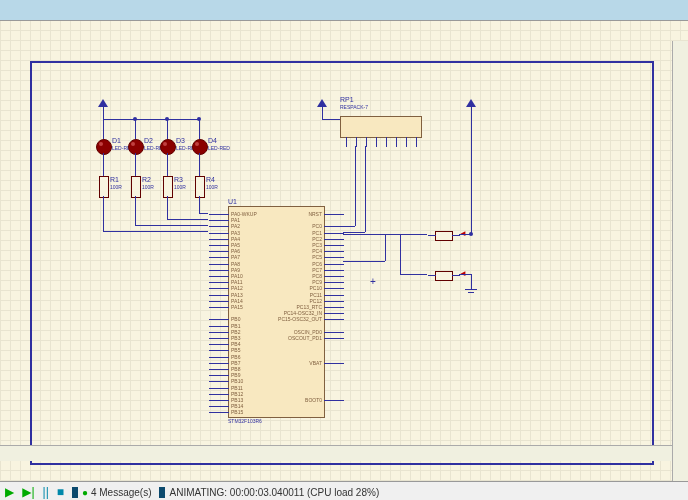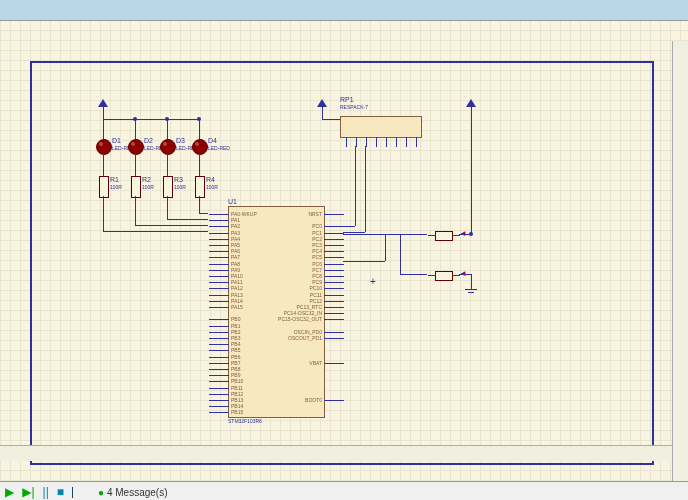--- a/index.html
+++ b/index.html
@@ -35,21 +35,21 @@
 .btn-body::before{content:"";position:absolute;left:-8px;top:3px;width:8px;height:1px;background:#3030a0}
 .btn-body::after{content:"";position:absolute;right:-8px;top:3px;width:8px;height:1px;background:#3030a0}
 .btn-arrow{position:absolute;right:-16px;top:-2px;color:#c00000;font-size:8px}
 .ruler{position:absolute;background:#f0f0e0}
 .ruler-h{left:0;bottom:20px;width:688px;height:15px;border-top:1px solid #aaa}
 .ruler-v{right:0;top:20px;width:15px;height:460px;border-left:1px solid #aaa}
 .statusbar{height:20px;background:#f0f0f0;border-top:1px solid #999;display:flex;align-items:center;padding:0 5px;gap:8px}
 .play-btn{color:#0a0;font-size:12px;cursor:pointer}
 .pause-btn{color:#08a;font-size:12px;cursor:pointer}
 .stop-btn{color:#08a;font-size:12px;cursor:pointer}
-.status-txt{font-size:10px;color:#333;border-left:1px solid #0c4a6e;padding-left:25px}
+.status-txt{font-size:10px;color:#333;border-left:6px solid #0c4a6e;padding-left:4px}
 .status-ok{color:#0a0;font-size:10px}
 .crosshair{position:absolute;color:#3030a0;font-size:10px}
 </style>
 </head>
 <body>
 
 <div class="tabbar"></div>
 
 <div class="canvas">
   <div class="frame"></div>
@@ -269,13 +269,14 @@
   <div class="ruler ruler-h"></div>
   <div class="ruler ruler-v"></div>
 </div>
 
 <div class="statusbar">
   <span class="play-btn">▶</span>
   <span class="play-btn">▶|</span>
   <span class="pause-btn">||</span>
   <span class="stop-btn">■</span>
   <span class="status-txt"><span class="status-ok">●</span> <span>4 Message(s)</span></span>
+  <span class="status-txt">ANIMATING: 00:00:03.040011 (CPU load 28%)</span>
 </div>
 
 </body></html>

